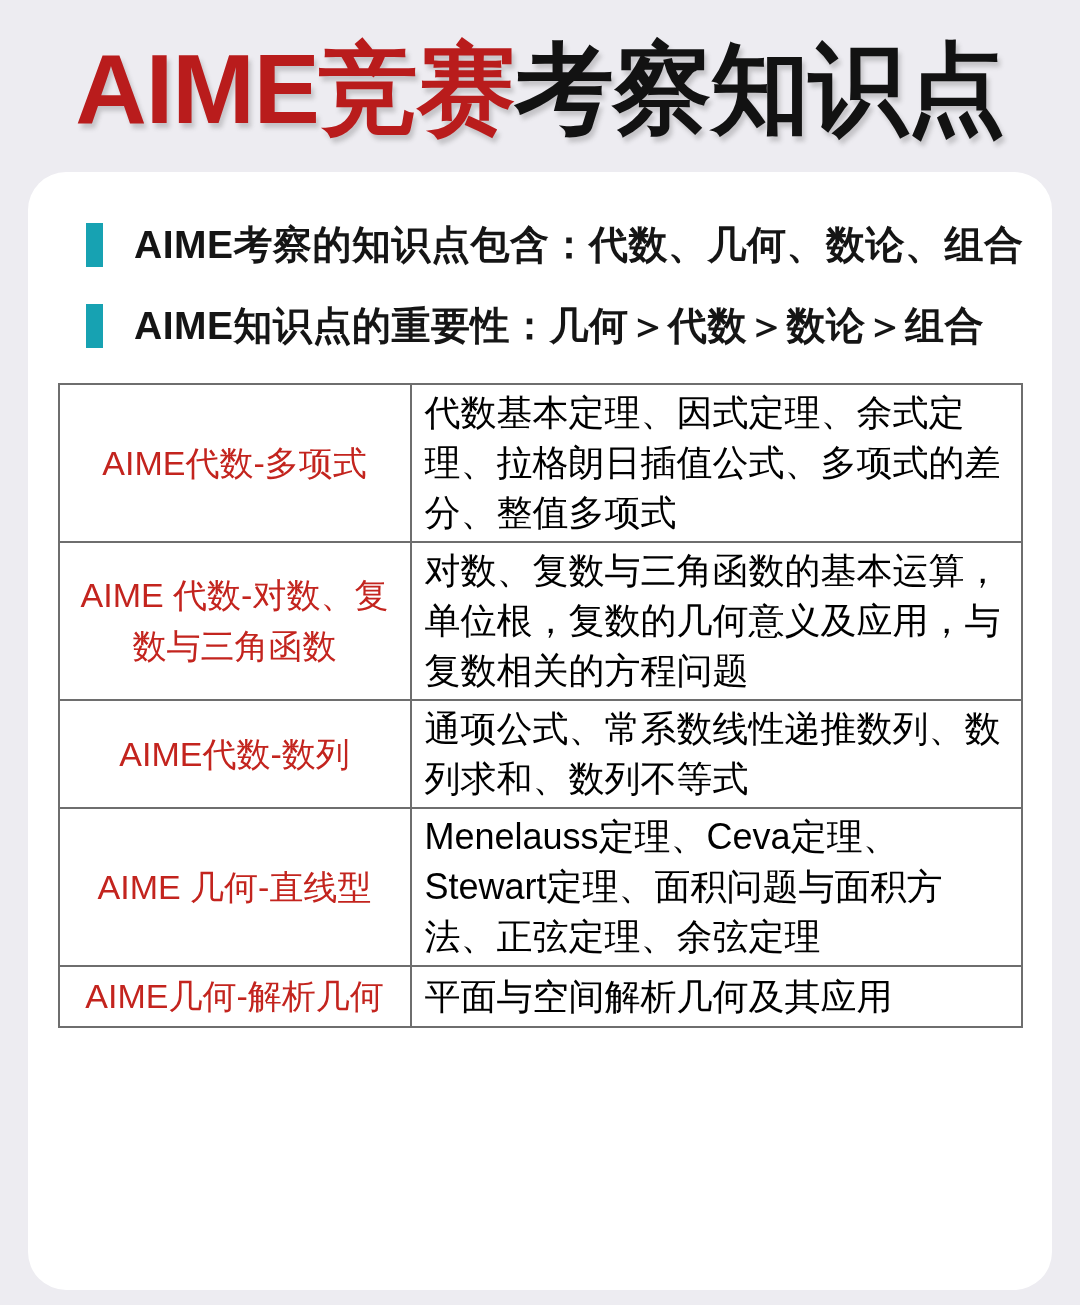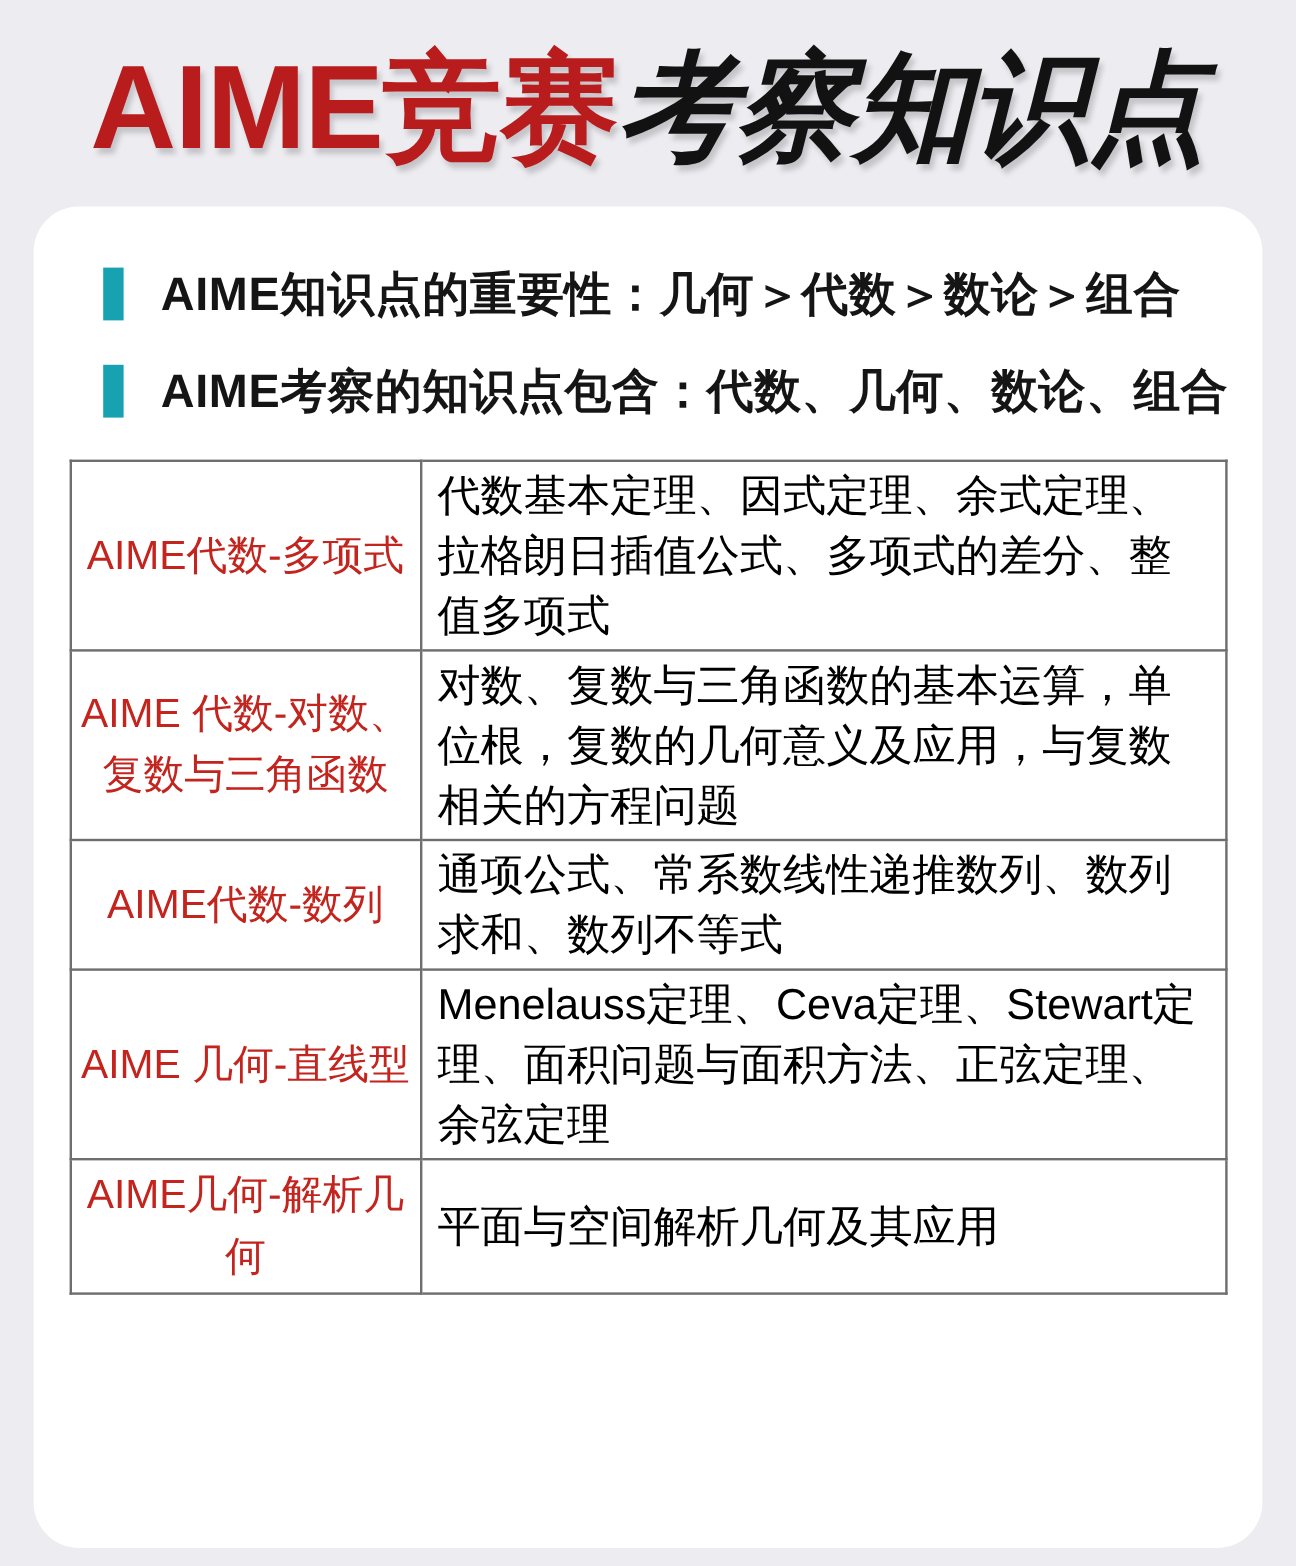--- a/index.html
+++ b/index.html
@@ -24,21 +24,21 @@
   }
   .title {
     font-size: 99px;
     font-weight: 900;
     letter-spacing: -1px;
     line-height: 1;
     white-space: nowrap;
     text-shadow: 3px 5px 4px rgba(80,80,80,0.25);
   }
   .title .red { color: #b91c1c; }
-  .title .black { color: #121212; font-style: italic; }
+  .title .black { color: #121212; }
   
   .card {
     margin: 0 28px;
     height: 1118px;
     background: #FFFFFF;
     border-radius: 38px;
     box-sizing: border-box;
     padding: 46px 29px 0 29px;
   }
   
@@ -70,21 +70,21 @@
     width: 965px;
     margin: 30px auto 0 auto;
     border-collapse: collapse;
     table-layout: fixed;
   }
   table.kp td {
     border: 2px solid #6E6E6E;
     box-sizing: border-box;
   }
   td.label-cell {
-    width: 292px;
+    width: 352px;
     text-align: center;
     vertical-align: middle;
     color: #C3241E;
     font-size: 34px;
     line-height: 1.5;
     padding: 4px 6px;
   }
   td.desc-cell {
     color: #000000;
     font-size: 36px;
@@ -101,25 +101,25 @@
   <div class="title">
     <span class="red">AIME竞赛</span><span class="black">考察知识点</span>
   </div>
 </div>
 
 <div class="card">
 
   <div class="bullets">
     <div class="bullet-row">
       <span class="bullet-bar"></span>
-      <span class="bullet-text">AIME知识点的重要性：几何＞代数＞数论＞组合</span>
+      <span class="bullet-text">AIME考察的知识点包含：代数、几何、数论、组合</span>
     </div>
     <div class="bullet-row">
       <span class="bullet-bar"></span>
-      <span class="bullet-text">AIME考察的知识点包含：代数、几何、数论、组合</span>
+      <span class="bullet-text">AIME知识点的重要性：几何＞代数＞数论＞组合</span>
     </div>
   </div>
 
   <table class="kp">
     <tbody>
       <tr>
         <td class="label-cell">AIME代数-多项式</td>
         <td class="desc-cell">代数基本定理、因式定理、余式定理、拉格朗日插值公式、多项式的差分、整值多项式</td>
       </tr>
       <tr>

